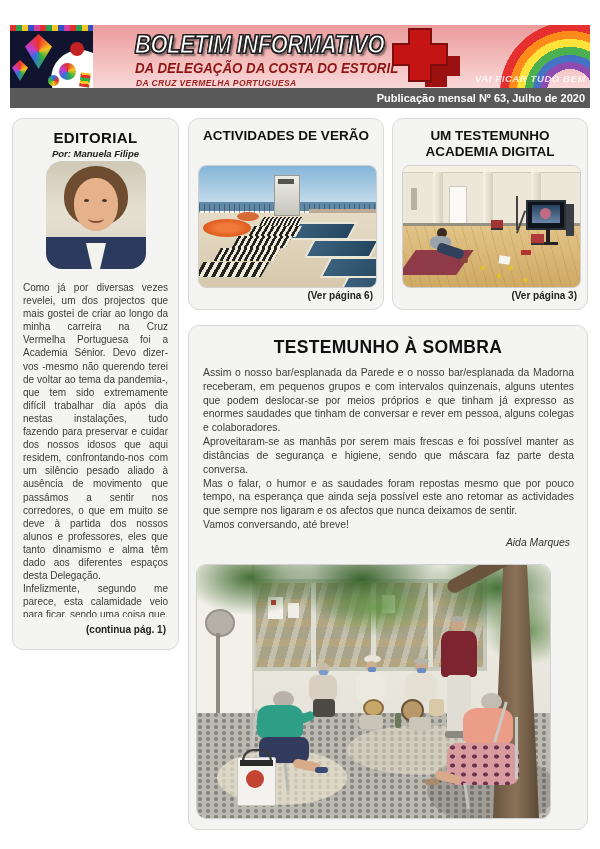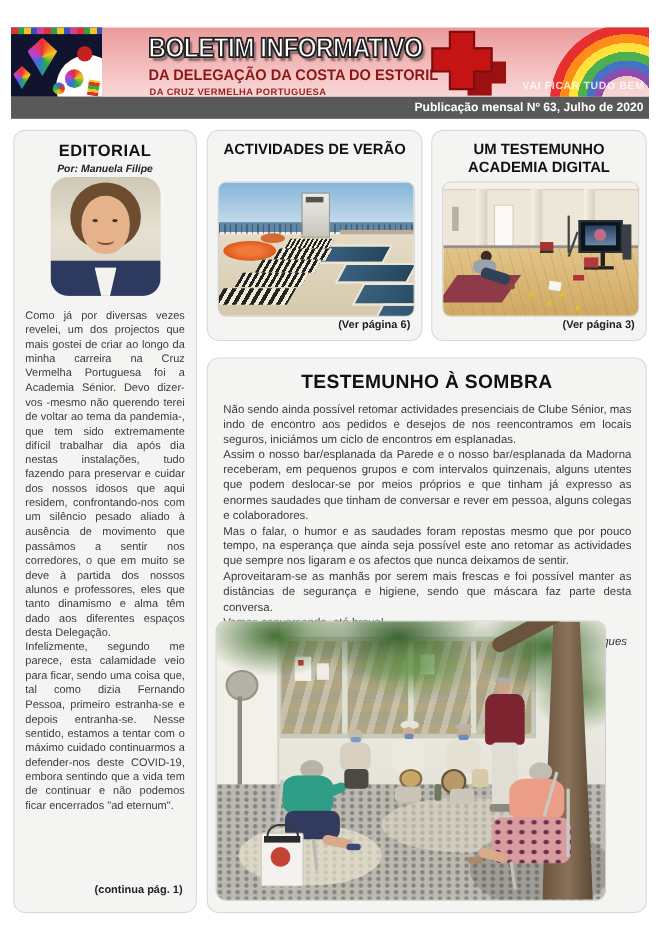--- a/index.html
+++ b/index.html
@@ -1,19 +1,19 @@
 <!DOCTYPE html>
 <html><head>
 <meta charset="utf-8">
 <style>
   html,body{margin:0;padding:0;}
   body{width:600px;height:849px;position:relative;background:#ffffff;
        font-family:"Liberation Sans",sans-serif;overflow:hidden;color:#333;}
   
-  .header-strip{position:absolute;left:10px;top:25px;width:580px;height:74px;}
+  .header-strip{position:absolute;left:10px;top:25px;width:580px;height:74px;font-style:italic;}
   .festive{position:absolute;left:0;top:0;width:83px;height:63px;background:#10142e;overflow:hidden;}
   .bunting{position:absolute;left:0;top:0;width:100%;height:6px;
      background:repeating-linear-gradient(90deg,#e03030 0 6px,#2f9e50 6px 12px,#f4c420 12px 18px,#3550c0 18px 24px,#d040a0 24px 30px);}
   .kite{position:absolute;background:conic-gradient(#f03030,#f4c420,#30b040,#3070e0,#c040d0,#f03030);
      clip-path:polygon(50% 0,100% 36%,50% 100%,0 36%);}
   .quarter{position:absolute;right:-16px;bottom:-20px;width:58px;height:58px;background:#fff;border-radius:50%;}
   .dotred{position:absolute;right:9px;top:17px;width:14px;height:14px;border-radius:50%;background:#c42222;}
   .dotrainbow{position:absolute;right:17px;bottom:8px;width:17px;height:17px;border-radius:50%;
      background:conic-gradient(#e03030,#f4c420,#30b040,#3070e0,#c040d0,#e03030);}
   .dotrainbow2{position:absolute;right:34px;bottom:2px;width:11px;height:11px;border-radius:50%;
@@ -35,21 +35,21 @@
   .rainbow::before{content:"";position:absolute;left:0;top:-3px;width:140px;height:140px;border-radius:50%;
      background:radial-gradient(circle,rgba(255,255,255,0) 0 23px,#8e4bb0 23px 30px,#4472c4 30px 37px,
        #4caf50 37px 45px,#ffe23a 45px 53px,#ff8c1a 53px 61px,#e63030 61px 70px,rgba(0,0,0,0) 70px);}
   .rainbow-msg{position:absolute;right:4px;top:48px;font-size:9.5px;font-weight:bold;
      color:rgba(255,255,255,.8);letter-spacing:.6px;white-space:nowrap;}
   .pubbar{position:absolute;left:10px;top:88px;width:580px;height:20px;background:#595959;
      color:#fff;font-size:11px;font-weight:bold;line-height:20px;text-align:right;
      box-sizing:border-box;padding-right:5px;}
   
   .card{position:absolute;background:#f4f4f3;border:1px solid #d8d8d8;border-radius:11px;box-sizing:border-box;}
-  .card-editorial{left:12px;top:118px;width:167px;height:712px;}
+  .card-editorial{left:12px;top:118px;width:167px;height:532px;}
   .card-teaser1{left:188px;top:118px;width:196px;height:192px;}
   .card-teaser2{left:392px;top:118px;width:196px;height:192px;}
   .card-main{left:188px;top:325px;width:400px;height:505px;}
   .ed-title{position:absolute;left:0;right:0;top:10px;text-align:center;font-size:15px;font-weight:bold;
      color:#111;letter-spacing:.4px;}
   .ed-byline{position:absolute;left:0;right:0;top:29px;text-align:center;font-size:9.5px;
      font-weight:bold;font-style:italic;color:#222;}
   .ed-text{position:absolute;left:10px;right:10px;top:162px;bottom:32px;overflow:hidden;
      font-size:10px;line-height:1.31;text-align:justify;color:#3b3b3b;}
   .ed-text p{margin:0;}
@@ -187,24 +187,23 @@
     <div class="s" style="left:120px;top:112px;width:4px;height:4px;background:#e6c41e;border-radius:50%;"></div>
     <div class="s" style="left:96px;top:90px;width:11px;height:8px;background:#f6f6f0;transform:rotate(8deg);"></div>
     <div class="s" style="left:118px;top:84px;width:10px;height:5px;background:#b23333;"></div>
   </div>
   <div class="teaser-ref">(Ver página 3)</div>
 </div>
 
 <div class="card card-main">
   <div class="main-title">TESTEMUNHO À SOMBRA</div>
   <div class="main-text">
-    <p>Não sendo ainda possível retomar actividades presenciais de Clube Sénior, mas indo de encontro aos pedidos e desejos de nos reencontramos em locais seguros, iniciámos um ciclo de encontros em esplanadas.</p>
     <p>Assim o nosso bar/esplanada da Parede e o nosso bar/esplanada da Madorna receberam, em pequenos grupos e com intervalos quinzenais, alguns utentes que podem deslocar-se por meios próprios e que tinham já expresso as enormes saudades que tinham de conversar e rever em pessoa, alguns colegas e colaboradores.</p>
+    <p>Aproveitaram-se as manhãs por serem mais frescas e foi possível manter as distâncias de segurança e higiene, sendo que máscara faz parte desta conversa.</p>
     <p>Mas o falar, o humor e as saudades foram repostas mesmo que por pouco tempo, na esperança que ainda seja possível este ano retomar as actividades que sempre nos ligaram e os afectos que nunca deixamos de sentir.</p>
-    <p>Aproveitaram-se as manhãs por serem mais frescas e foi possível manter as distâncias de segurança e higiene, sendo que máscara faz parte desta conversa.</p>
     <p>Vamos conversando, até breve!</p>
     <div class="main-sig">Aida Marques</div>
   </div>
   <div class="main-photo">
     <div class="s" style="left:0;top:0;width:100%;height:100%;background:linear-gradient(#f0eee6,#e6e4da 60%);"></div>
     <div class="s" style="left:55px;top:14px;width:235px;height:92px;border:4px solid #c6cbbd;background:#a9a389;box-sizing:border-box;">
       <div class="s" style="left:0;top:0;width:100%;height:100%;background:repeating-linear-gradient(105deg,rgba(255,255,255,.3) 0 6px,transparent 6px 16px),repeating-linear-gradient(0deg,rgba(190,168,118,.45) 0 8px,transparent 8px 20px);"></div>
       <div class="s" style="left:55px;top:0;width:5px;height:100%;background:#dfdfd3;"></div>
       <div class="s" style="left:115px;top:0;width:5px;height:100%;background:#dfdfd3;"></div>
       <div class="s" style="left:172px;top:0;width:5px;height:100%;background:#dfdfd3;"></div>

